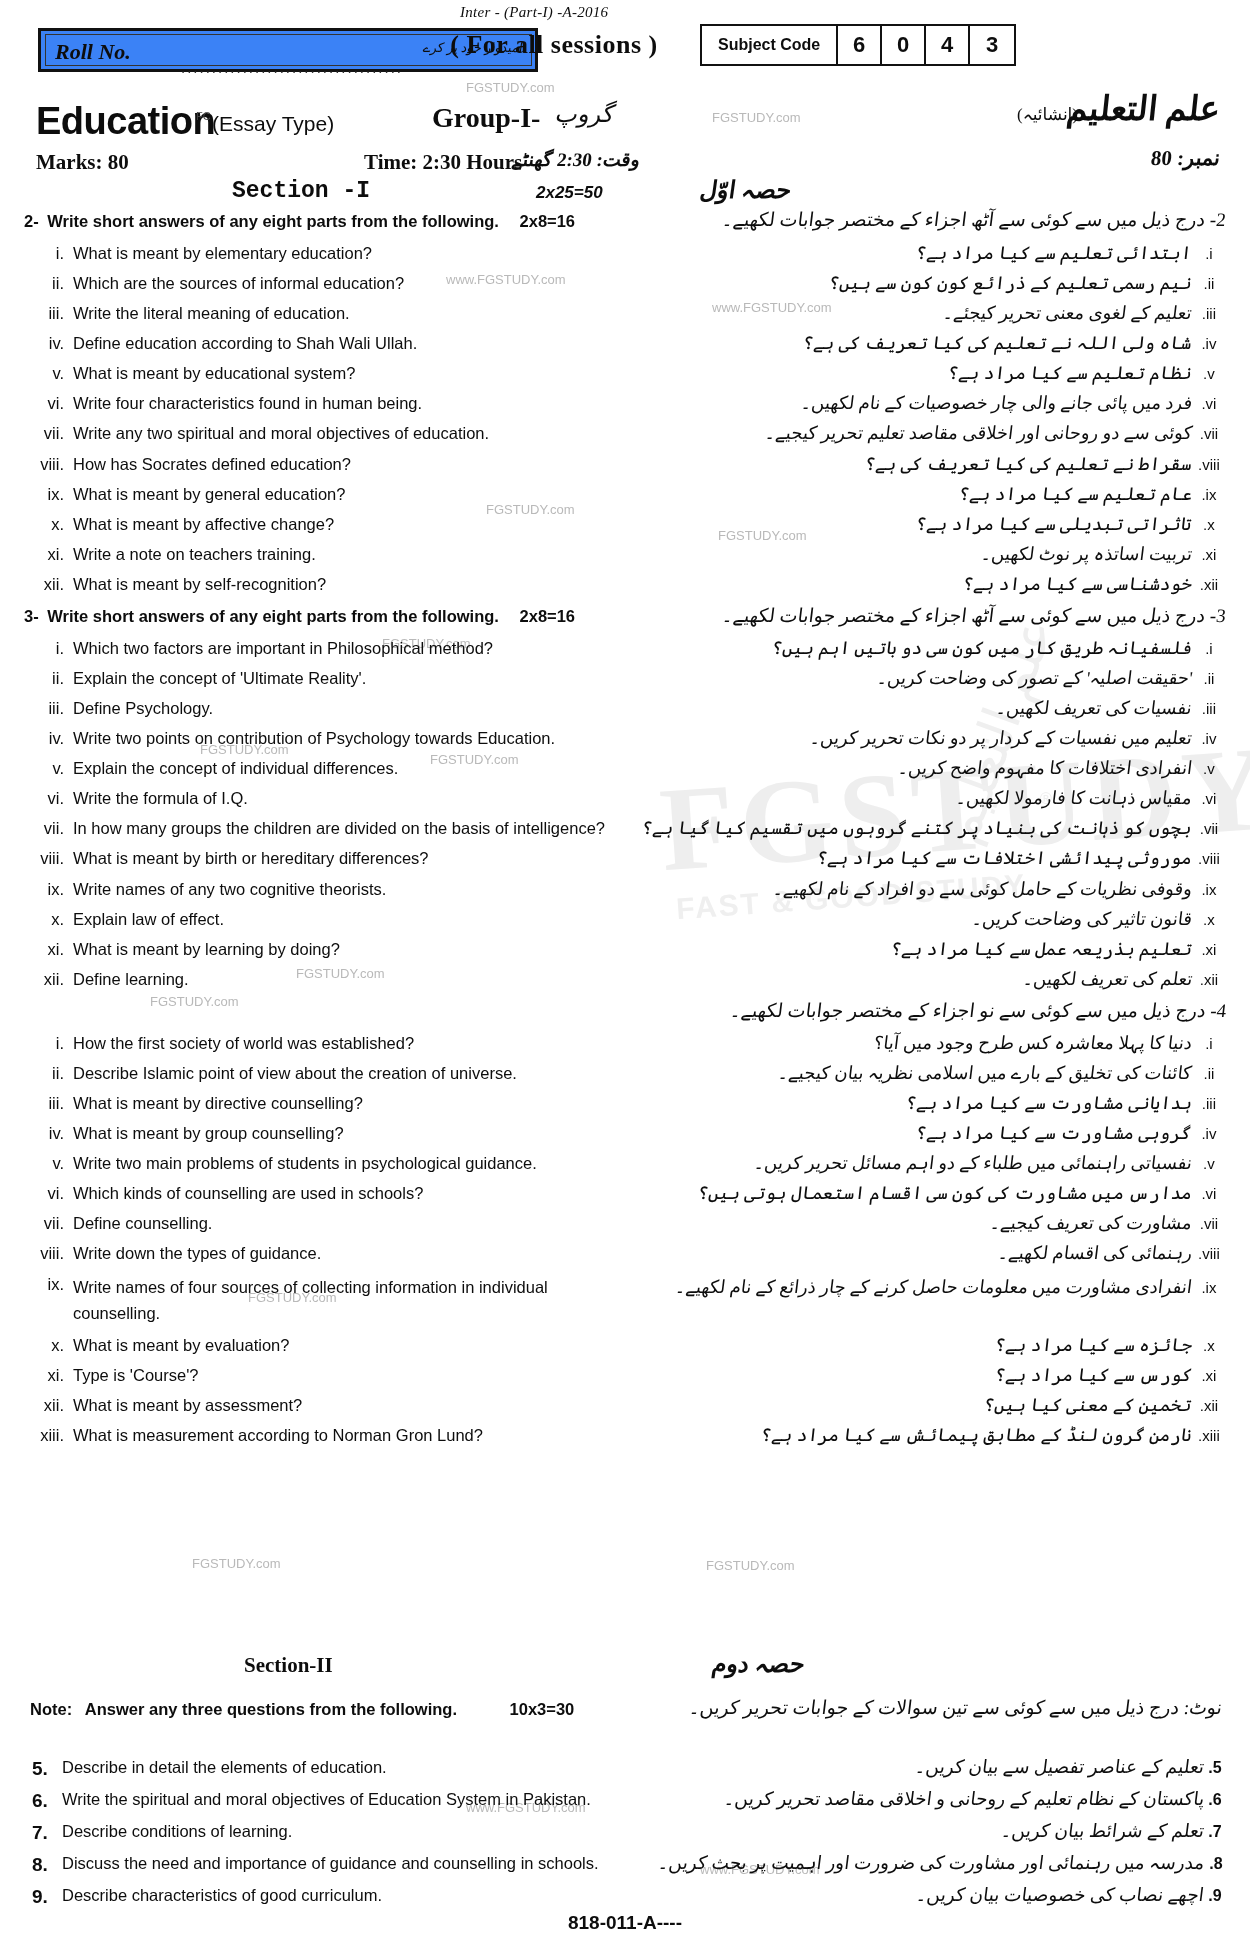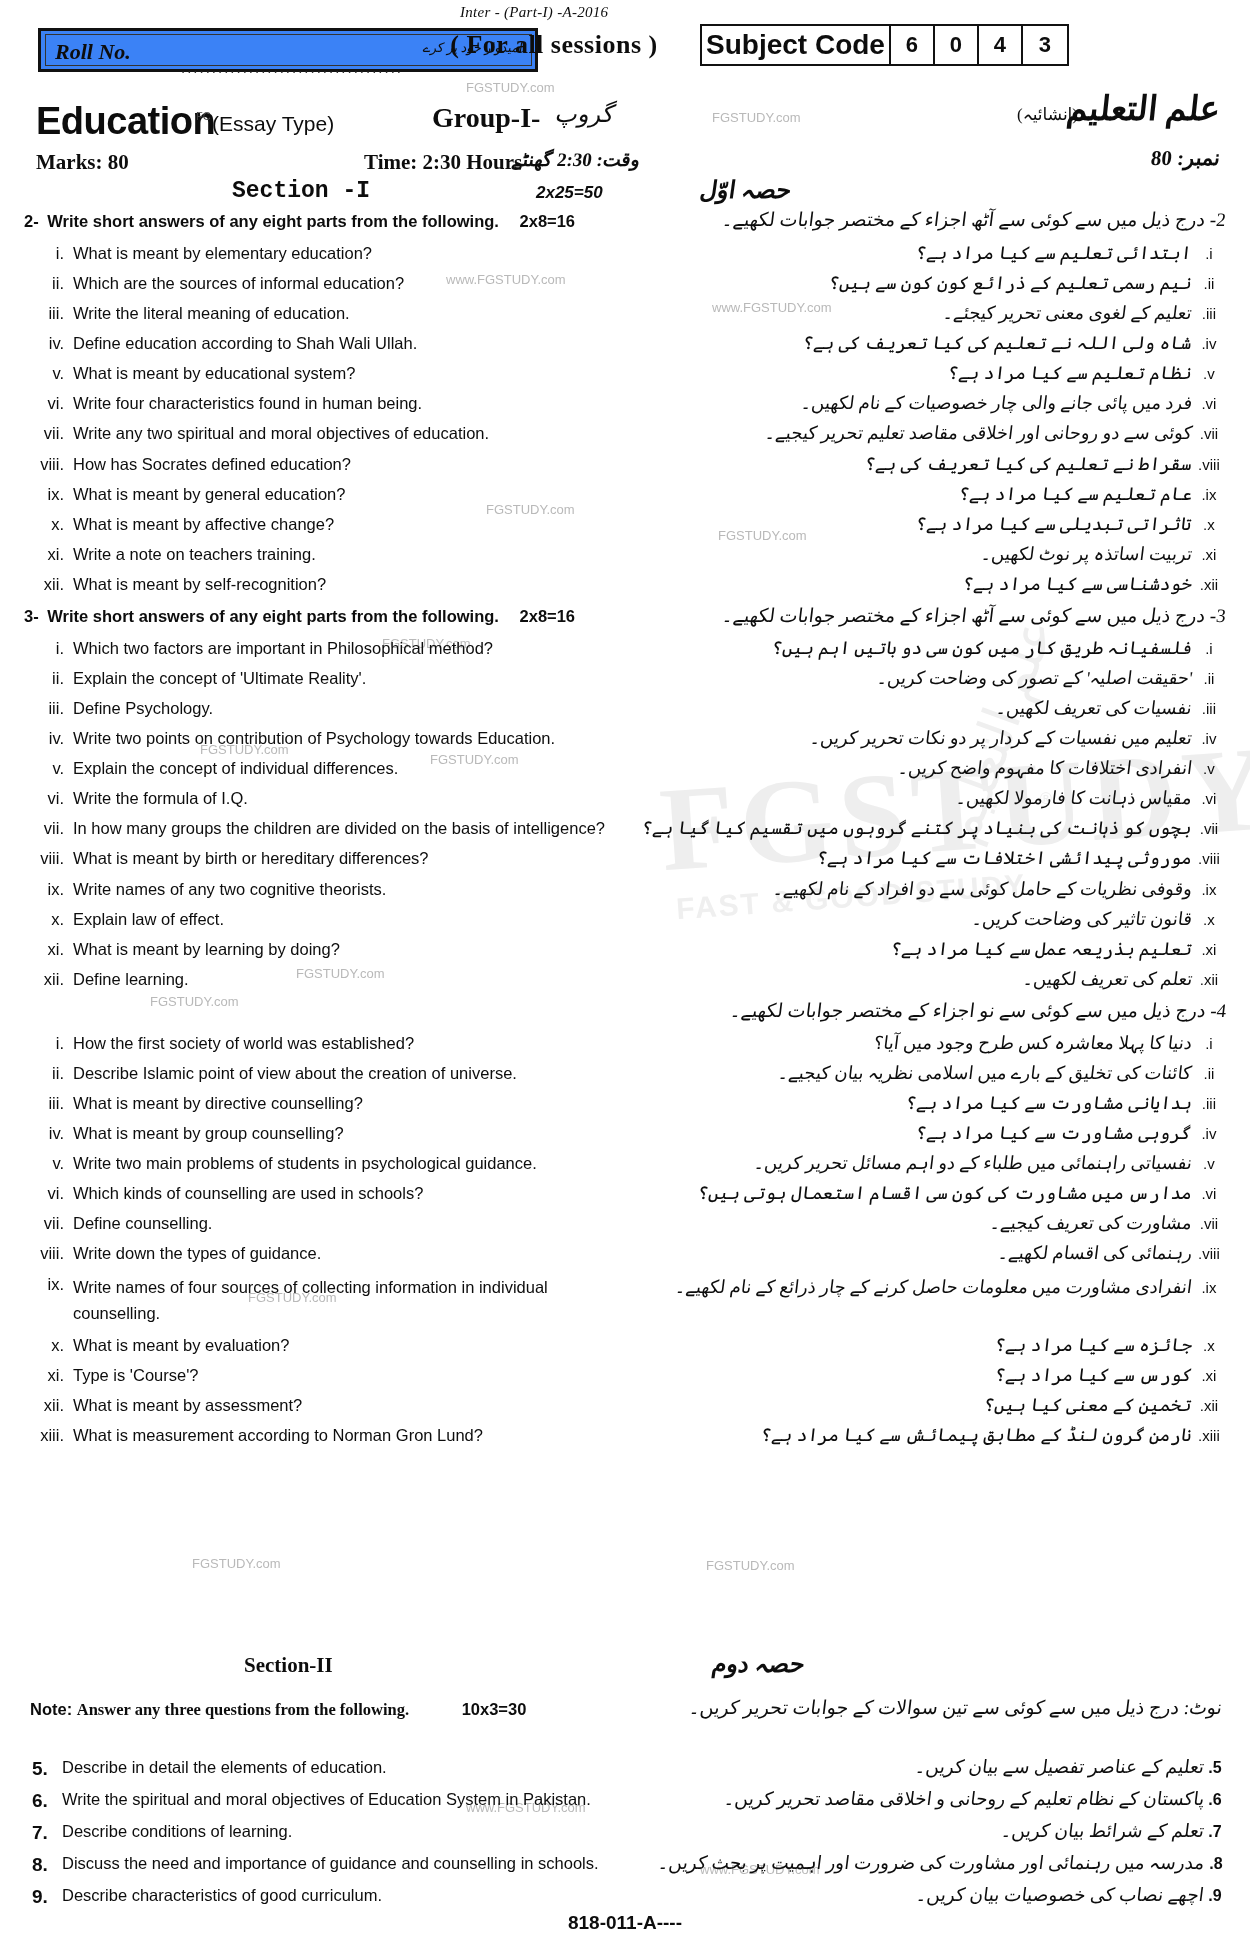--- a/index.html
+++ b/index.html
@@ -49,22 +49,22 @@
     position:absolute; left:404px; top:30px; width:300px;
     text-align:center;
     font-family:"Liberation Serif", serif;
     font-weight:bold; font-size:26px; letter-spacing:.5px;
   }
   .subjcode {
     position:absolute; left:700px; top:24px;
     display:flex; border:2px solid #111; height:42px;
   }
   .subjcode .lbl {
-    display:flex; align-items:center; padding:0 4px;
-    font-weight:bold; font-size:28px;
+    display:flex; align-items:center; padding:0 16px;
+    font-weight:bold; font-size:16px;
     border-right:2px solid #111;
     font-family:"Liberation Sans", sans-serif;
   }
   .subjcode .dig {
     width:44px; display:flex; align-items:center; justify-content:center;
     font-weight:bold; font-size:22px;
     border-right:2px solid #111;
   }
   .subjcode .dig:last-child { border-right:none; }
 
@@ -493,21 +493,21 @@
   <div class="item" style="left:20px; top:1426px;">
       <span class="rn">xiii.</span>
       <span class="tx">What is measurement according to Norman Gron Lund?</span>
     </div>
 
   <div class="sec2">Section-II</div>
   <div class="hissa-doem">حصہ دوم</div>
 
   <div class="note">
     <span>Note:</span>
-    <span style="margin-left:0;font-family:Liberation Serif, serif;">Answer any three questions from the following.</span>
+    <span style="margin-left:8px;">Answer any three questions from the following.</span>
     <span class="mk">10x3=30</span>
   </div>
   <div class="note-urdu">نوٹ: درج ذیل میں سے کوئی سے تین سوالات کے جوابات تحریر کریں۔</div>
 
   <div class="bigq" style="left:32px; top:1758px;">
       <span class="rn">5.</span>
       <span>Describe in detail the elements of education.</span>
     </div>
   <div class="bigq" style="left:32px; top:1790px;">
       <span class="rn">6.</span>

